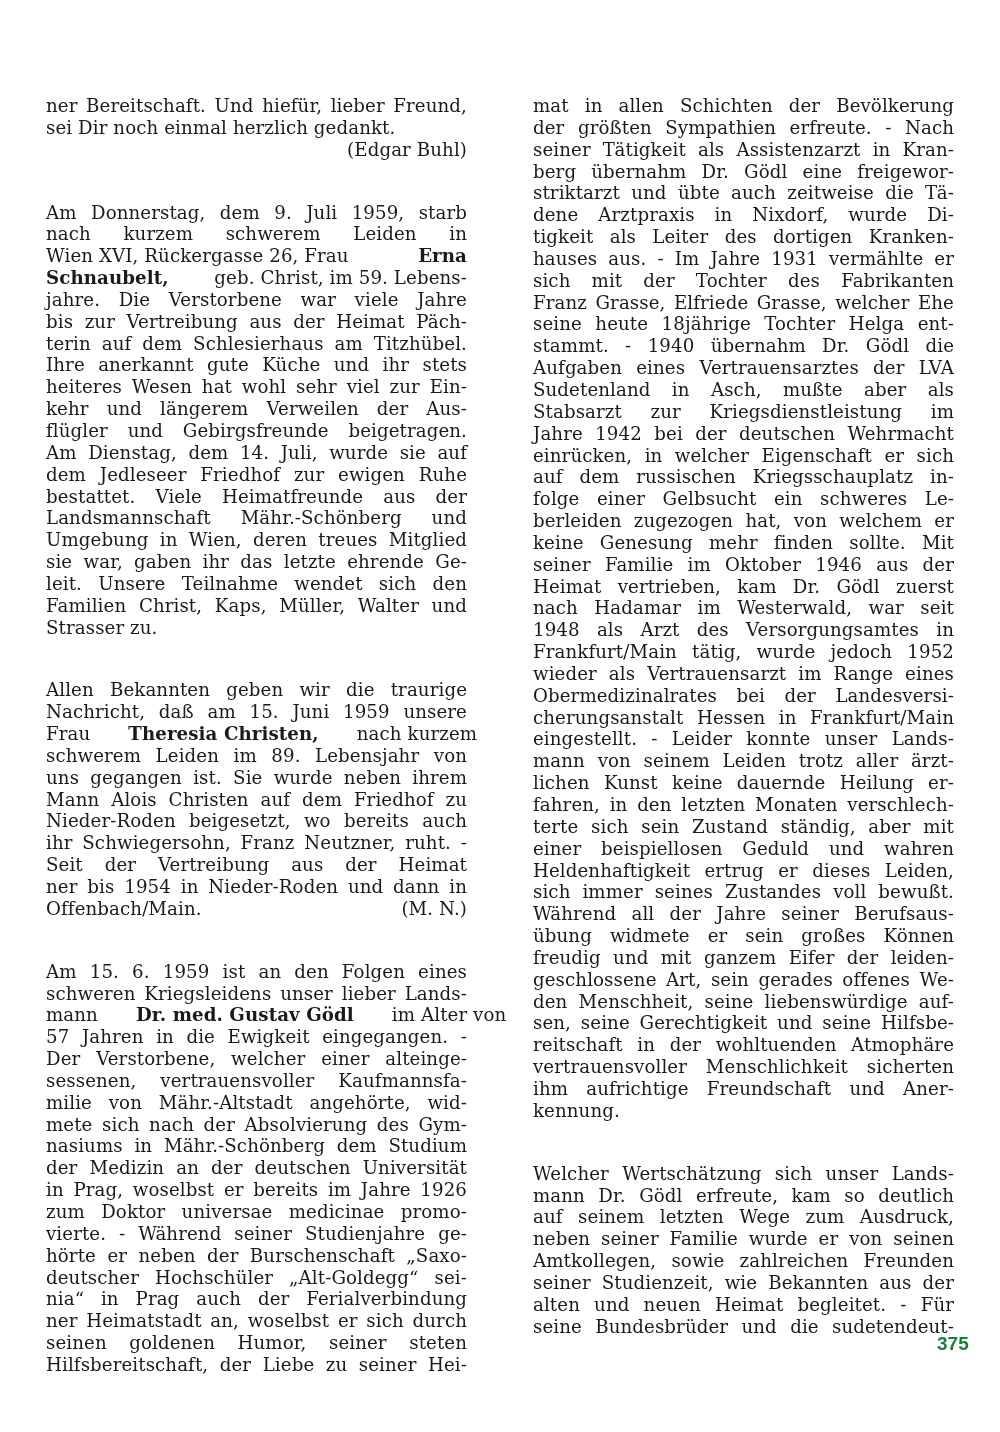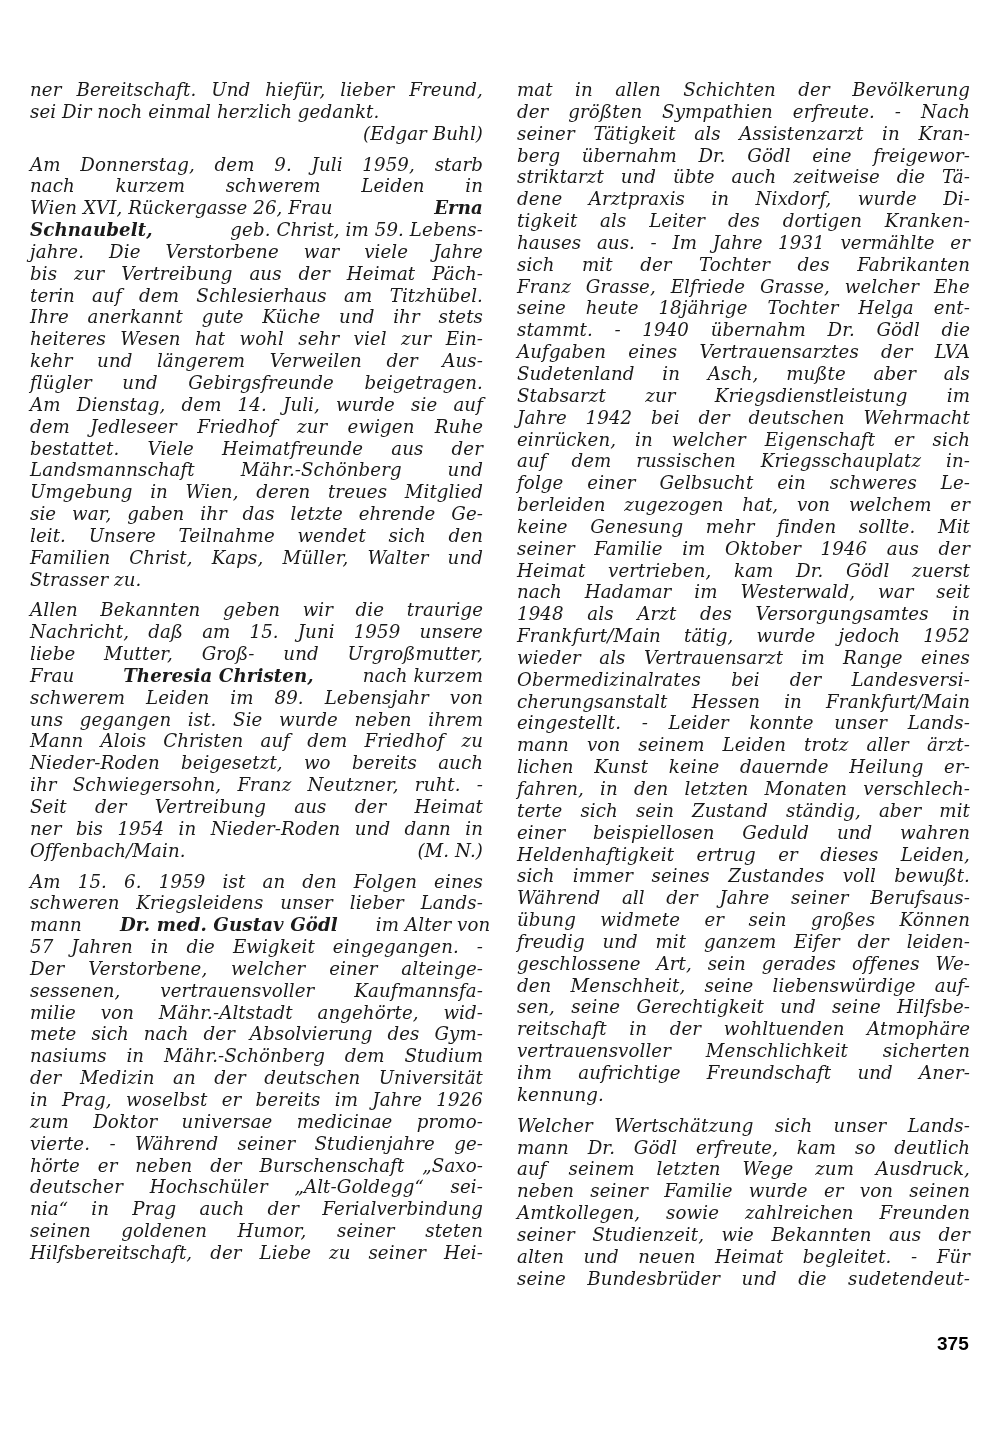--- a/index.html
+++ b/index.html
@@ -22,22 +22,21 @@
     height: 1432px;
   }
   .column {
     position: absolute;
     top: 79px;
     width: 453px;
   }
   .col-left { left: 30px; }
   .col-right { left: 517px; }
   .para {
-    margin: 0;
-    font-style: italic;
+    margin: 16px;
   }
   .line {
     display: block;
     height: 21.85px;
     line-height: 21.85px;
     font-size: 18.2px;
     white-space: nowrap;
     text-align: justify;
     text-align-last: justify;
     letter-spacing: 0.1px;
@@ -60,21 +59,21 @@
   b {
     font-weight: bold;
   }
   .page-number {
     position: absolute;
     left: 937px;
     top: 1333px;
     font-family: "Liberation Sans", sans-serif;
     font-weight: bold;
     font-size: 19px;
-    color: #000000;
+    color: #15803d;
   }
 </style>
 </head>
 <body>
 
 <div class="page">
 
   <div class="column col-left">
 
     <div class="para">
@@ -112,21 +111,20 @@
       <span class="line">leit. Unsere Teilnahme wendet sich den</span>
       <span class="line">Familien Christ, Kaps, Müller, Walter und</span>
       <span class="line last">Strasser zu.</span>
     </div>
 
     <div class="gap"></div>
 
     <div class="para">
       <span class="line">Allen Bekannten geben wir die traurige</span>
       <span class="line">Nachricht, daß am 15. Juni 1959 unsere</span>
-      <span class="line">liebe Mutter, Groß- und Urgroßmutter,</span>
       <span class="line split">
           <span>Frau </span>
           <b>Theresia Christen,</b>
           <span> nach kurzem</span>
         </span>
       <span class="line">schwerem Leiden im 89. Lebensjahr von</span>
       <span class="line">uns gegangen ist. Sie wurde neben ihrem</span>
       <span class="line">Mann Alois Christen auf dem Friedhof zu</span>
       <span class="line">Nieder-Roden beigesetzt, wo bereits auch</span>
       <span class="line">ihr Schwiegersohn, Franz Neutzner, ruht. -</span>
@@ -154,20 +152,21 @@
       <span class="line">milie von Mähr.-Altstadt angehörte, wid-</span>
       <span class="line">mete sich nach der Absolvierung des Gym-</span>
       <span class="line">nasiums in Mähr.-Schönberg dem Studium</span>
       <span class="line">der Medizin an der deutschen Universität</span>
       <span class="line">in Prag, woselbst er bereits im Jahre 1926</span>
       <span class="line">zum Doktor universae medicinae promo-</span>
       <span class="line">vierte. - Während seiner Studienjahre ge-</span>
       <span class="line">hörte er neben der Burschenschaft „Saxo-</span>
       <span class="line">deutscher Hochschüler „Alt-Goldegg“ sei-</span>
       <span class="line">nia“ in Prag auch der Ferialverbindung</span>
+      <span class="line">ner Heimatstadt an, woselbst er sich durch</span>
       <span class="line">seinen goldenen Humor, seiner steten</span>
       <span class="line">Hilfsbereitschaft, der Liebe zu seiner Hei-</span>
     </div>
   </div>
 
   <div class="column col-right">
 
     <div class="para">
       <span class="line">mat in allen Schichten der Bevölkerung</span>
       <span class="line">der größten Sympathien erfreute. - Nach</span>

